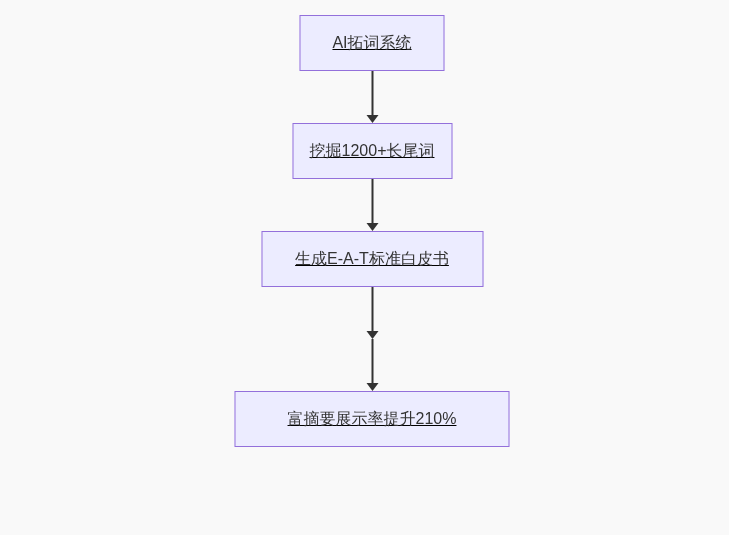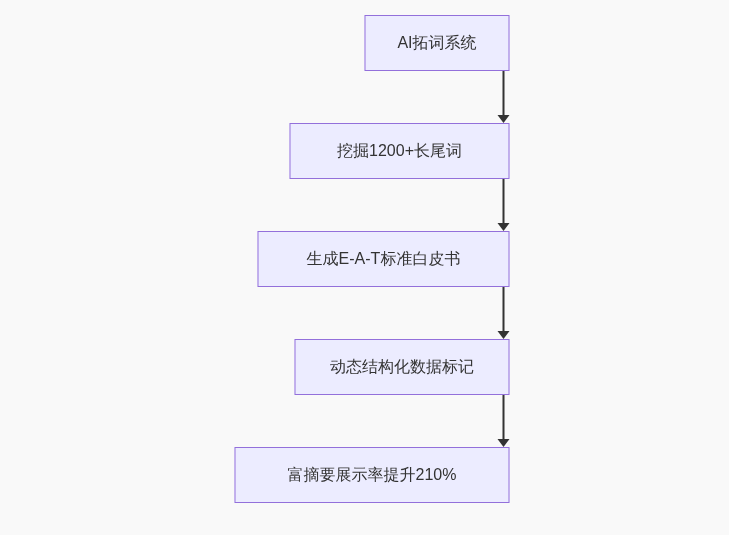--- a/index.html
+++ b/index.html
@@ -11,38 +11,39 @@
     font-family: "Liberation Sans", "DejaVu Sans", sans-serif;
     overflow: hidden;
   }
   .diagram-canvas {
     position: absolute;
     left: 372px;
     top: 15px;
     transform: translateX(-50%);
     display: flex;
     flex-direction: column;
-    align-items: flex-end;
+    align-items: center;
+    text-decoration: underline;
   }
   .flow-node {
     box-sizing: border-box;
     height: 56px;
     background: #ECECFF;
     border: 1px solid #9370DB;
     color: #333333;
     font-size: 16px;
     display: flex;
     align-items: center;
     justify-content: center;
     text-align: center;
     white-space: nowrap;
   }
   .flow-node.n1 { width: 145px; }
-  .flow-node.n2 { width: 220px; }
-  .flow-node.n3 { width: 252px; }
+  .flow-node.n2 { width: 160px; }
+  .flow-node.n3 { width: 222px; }
   .flow-node.n4 { width: 215px; }
   .flow-node.n5 { width: 275px; }
   .flow-arrow {
     height: 52px;
     display: flex;
     flex-direction: column;
     align-items: center;
   }
   .flow-arrow .shaft {
     width: 2px;
@@ -82,23 +83,20 @@
 
   <div class="flow-node n3">
     <span>生成E-A-T标准白皮书</span>
   </div>
 
   <div class="flow-arrow">
     <div class="shaft"></div>
     <div class="head"></div>
   </div>
 
-  <div class="flow-node n4">
-    <span>动态结构化数据标记</span>
-  </div>
 
   <div class="flow-arrow">
     <div class="shaft"></div>
     <div class="head"></div>
   </div>
 
   <div class="flow-node n5">
     <span>富摘要展示率提升210%</span>
   </div>
 

